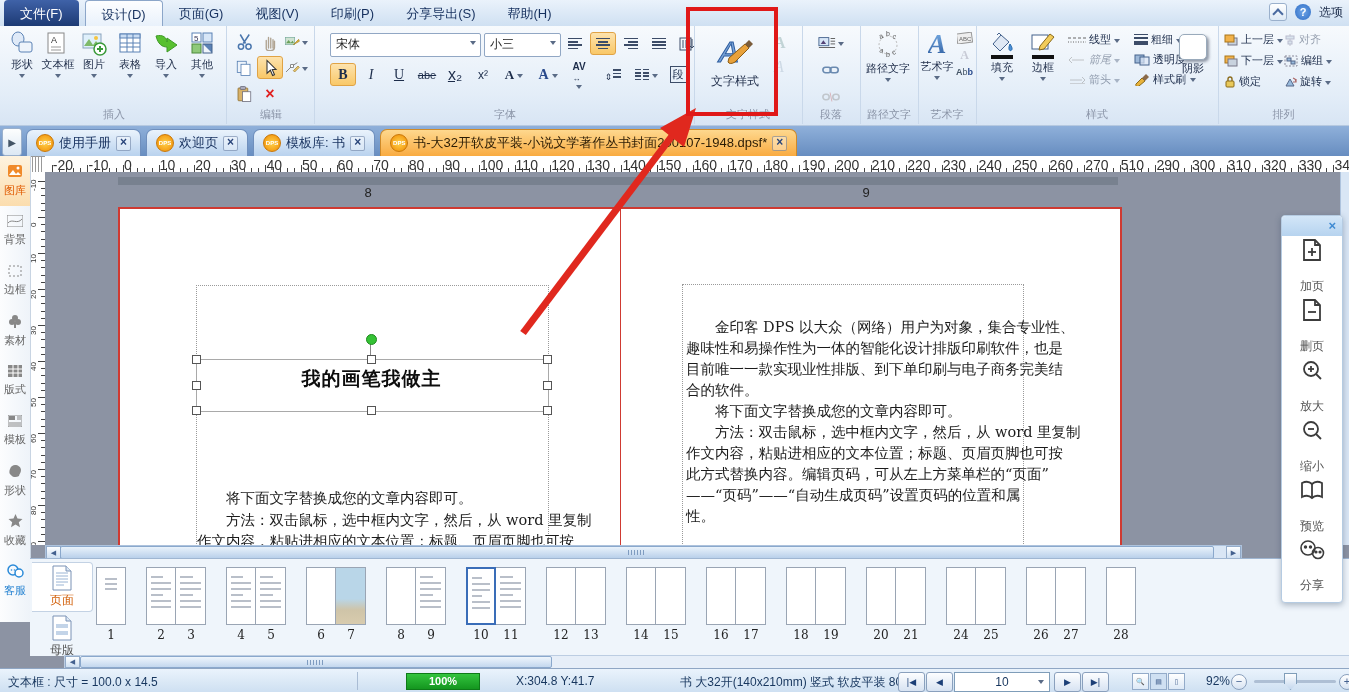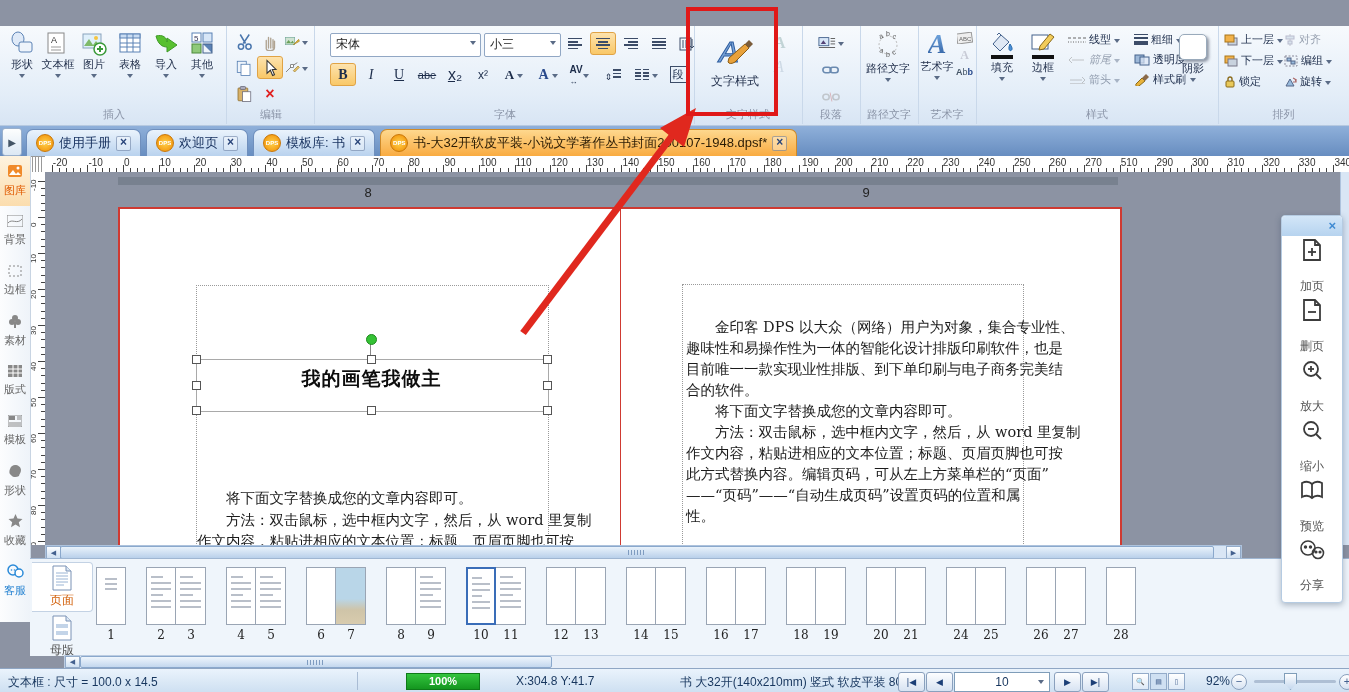--- a/index.html
+++ b/index.html
@@ -50,21 +50,21 @@
   font-size:6px;font-weight:bold;display:flex;align-items:center;justify-content:center;border:1px solid #c97708;}
 .tab-close{font-weight:bold;color:#29457a;font-size:12px;border:1px solid rgba(40,70,120,.4);border-radius:2px;
   width:13px;height:13px;line-height:11px;text-align:center;background:rgba(255,255,255,.35);}
 
 .corner{position:absolute;left:30px;top:156px;width:15px;height:16px;background:#fff;border:1px solid #999;
   background-image:repeating-linear-gradient(90deg,#999 0 1px,transparent 1px 3px);background-size:12px 2px;background-repeat:repeat-y;background-position:1px 2px;}
 .hruler{position:absolute;left:45px;top:156px;width:1304px;height:16px;background:#fff;border-bottom:1px solid #888;overflow:hidden;}
 .vruler{position:absolute;left:30px;top:172px;width:15px;height:373px;background:#fff;border-right:1px solid #888;overflow:hidden;}
 .htick{position:absolute;bottom:0;width:1px;background:#444;}
 .vtick{position:absolute;right:0;height:1px;background:#444;}
-.hlab{position:absolute;top:1px;font-size:10px;color:#333;}
+.hlab{position:absolute;top:1px;font-size:14px;color:#333;}
 .vlab{position:absolute;left:-1px;font-size:8px;color:#333;transform:rotate(-90deg);transform-origin:left top;}
 
 .leftstrip{position:absolute;left:0;top:156px;width:30px;height:466px;background:linear-gradient(90deg,#fcfdfe,#eef3f9);border-right:1px solid #c8d4e2;}
 .ls-item{height:50px;display:flex;flex-direction:column;align-items:center;justify-content:center;cursor:pointer;color:#666;}
 .ls-item .ls-lb{font-size:11px;margin-top:2px;white-space:nowrap;}
 .ls-item.on{background:linear-gradient(#fef3df,#fbddae);color:#e05a00;}
 .ls-item.blue{color:#1f7fd0;}
 
 .canvas{position:absolute;left:45px;top:172px;width:1304px;height:373px;background:#8c93a3;overflow:hidden;}
 .grayband{position:absolute;left:73px;top:5px;width:1000px;height:8px;background:#78818f;}
@@ -132,20 +132,36 @@
 .zthumb{position:absolute;left:1284px;top:4px;width:11px;height:15px;background:linear-gradient(#fdfeff,#c5d8ee);
   border:1px solid #7f9db9;clip-path:polygon(0 0,100% 0,100% 60%,50% 100%,0 60%);cursor:pointer;}
 .annot{position:absolute;left:0;top:0;z-index:44;pointer-events:none;}
 svg.ic{display:block;}
 </style>
 </head>
 <body>
 
 <div class="app">
 
+  <div class="menubar">
+    <div id="menu-items">
+        <div class="mi mi-file">文件(F)</div>
+        <div class="mi mi-active">设计(D)</div>
+        <div class="mi">页面(G)</div>
+        <div class="mi">视图(V)</div>
+        <div class="mi">印刷(P)</div>
+        <div class="mi">分享导出(S)</div>
+        <div class="mi">帮助(H)</div>
+      </div>
+    <div class="menu-right">
+      <span class="chev"></span>
+      <span class="helpq">?</span>
+      <span>选项</span>
+    </div>
+  </div>
 
   <div class="ribbon">
 
     <div class="rg" style="left:2px;width:224px;">
       <div style="display:flex;padding-left:2px;">
         <div class="bb">
           <svg class="ic" width="26" height="26" viewBox="0 0 26 26">
               <ellipse cx="9" cy="9" rx="6" ry="7" fill="#dfeaf8" stroke="#5b82b5"></ellipse>
               <rect x="10" y="12" width="13" height="10" rx="2" fill="#eef4fb" stroke="#5b82b5"></rect>
             </svg>
@@ -331,21 +347,21 @@
         <div class="sb" style="width:30px;">
             <span><span style="display:block;text-align:center;font-weight:bold;font-family:'Liberation Serif',serif;font-size:13px;line-height:11px;">A</span><span class="blackbar" style="width:14px;"></span></span>
             <span class="car" style="margin-left:3px;"></span>
           </div>
         <div class="sb" style="width:30px;">
             <span style="font-weight:bold;font-family:'Liberation Serif',serif;font-size:14px;color:#2a4a8c;">A</span>
             <span class="car" style="margin-left:3px;"></span>
           </div>
       </div>
       <div class="abs" style="left:246px;top:37px;display:flex;gap:3px;">
-        <div class="sb" style="width:32px;">
+        <div class="sb" style="width:32px;flex-direction:column;">
             <span style="font-size:10px;font-weight:bold;">AV<br><span style="font-size:8px;letter-spacing:-1px;">↔</span></span>
             <span class="car"></span>
           </div>
         <div class="sb" style="width:26px;">
             <span style="font-size:9px;">⇕<span class="albars" style="width:8px;margin-left:1px;"><i></i><i></i><i></i></span></span>
           </div>
         <div class="sb" style="width:30px;">
             <span class="albars" style="width:6px;">
               <i></i>
               <i></i>

